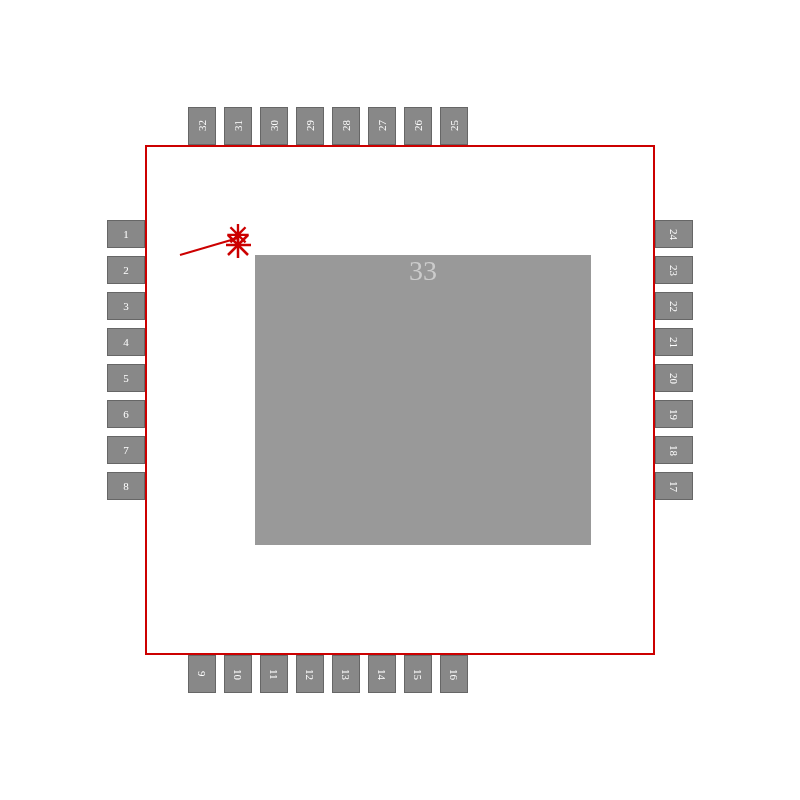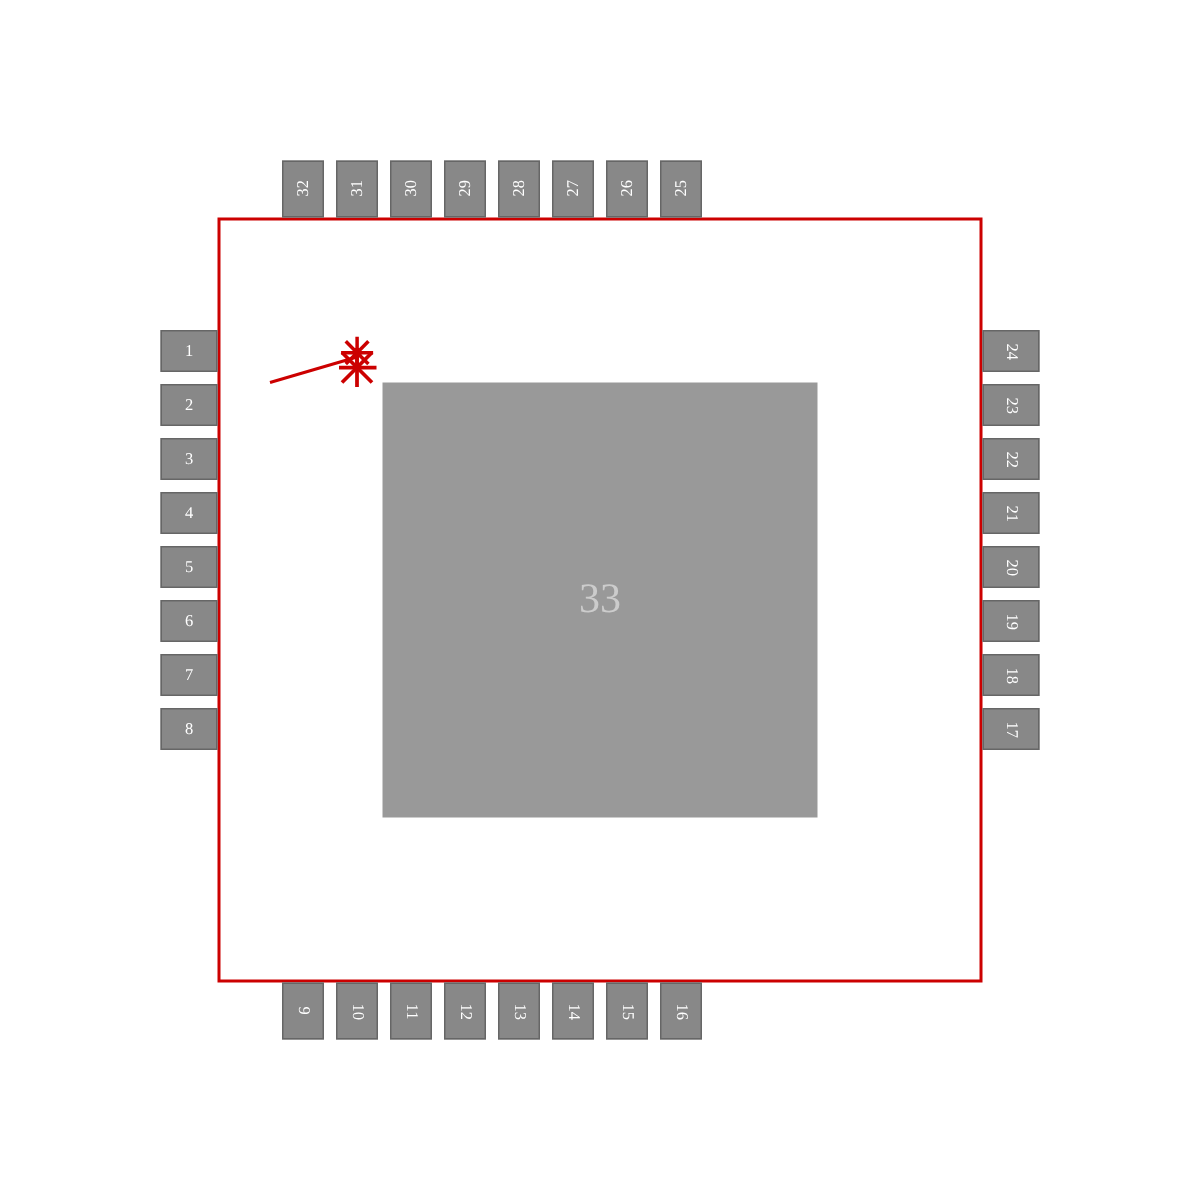--- a/index.html
+++ b/index.html
@@ -25,25 +25,24 @@
       width: 510px;
       height: 510px;
       border: 2px solid #cc0000;
       background: transparent;
     }
     
     .chip-die {
       position: absolute;
       top: 165px;
       left: 165px;
-      width: 290px;
+      width: 336px;
       height: 290px;
       background: #999;
       display: flex;
-      align-items: center;
       justify-content: center;
       color: #ccc;
       font-size: 28px;
     }
     
     .pin {
       position: absolute;
       width: 38px;
       height: 28px;
       background: #888;

